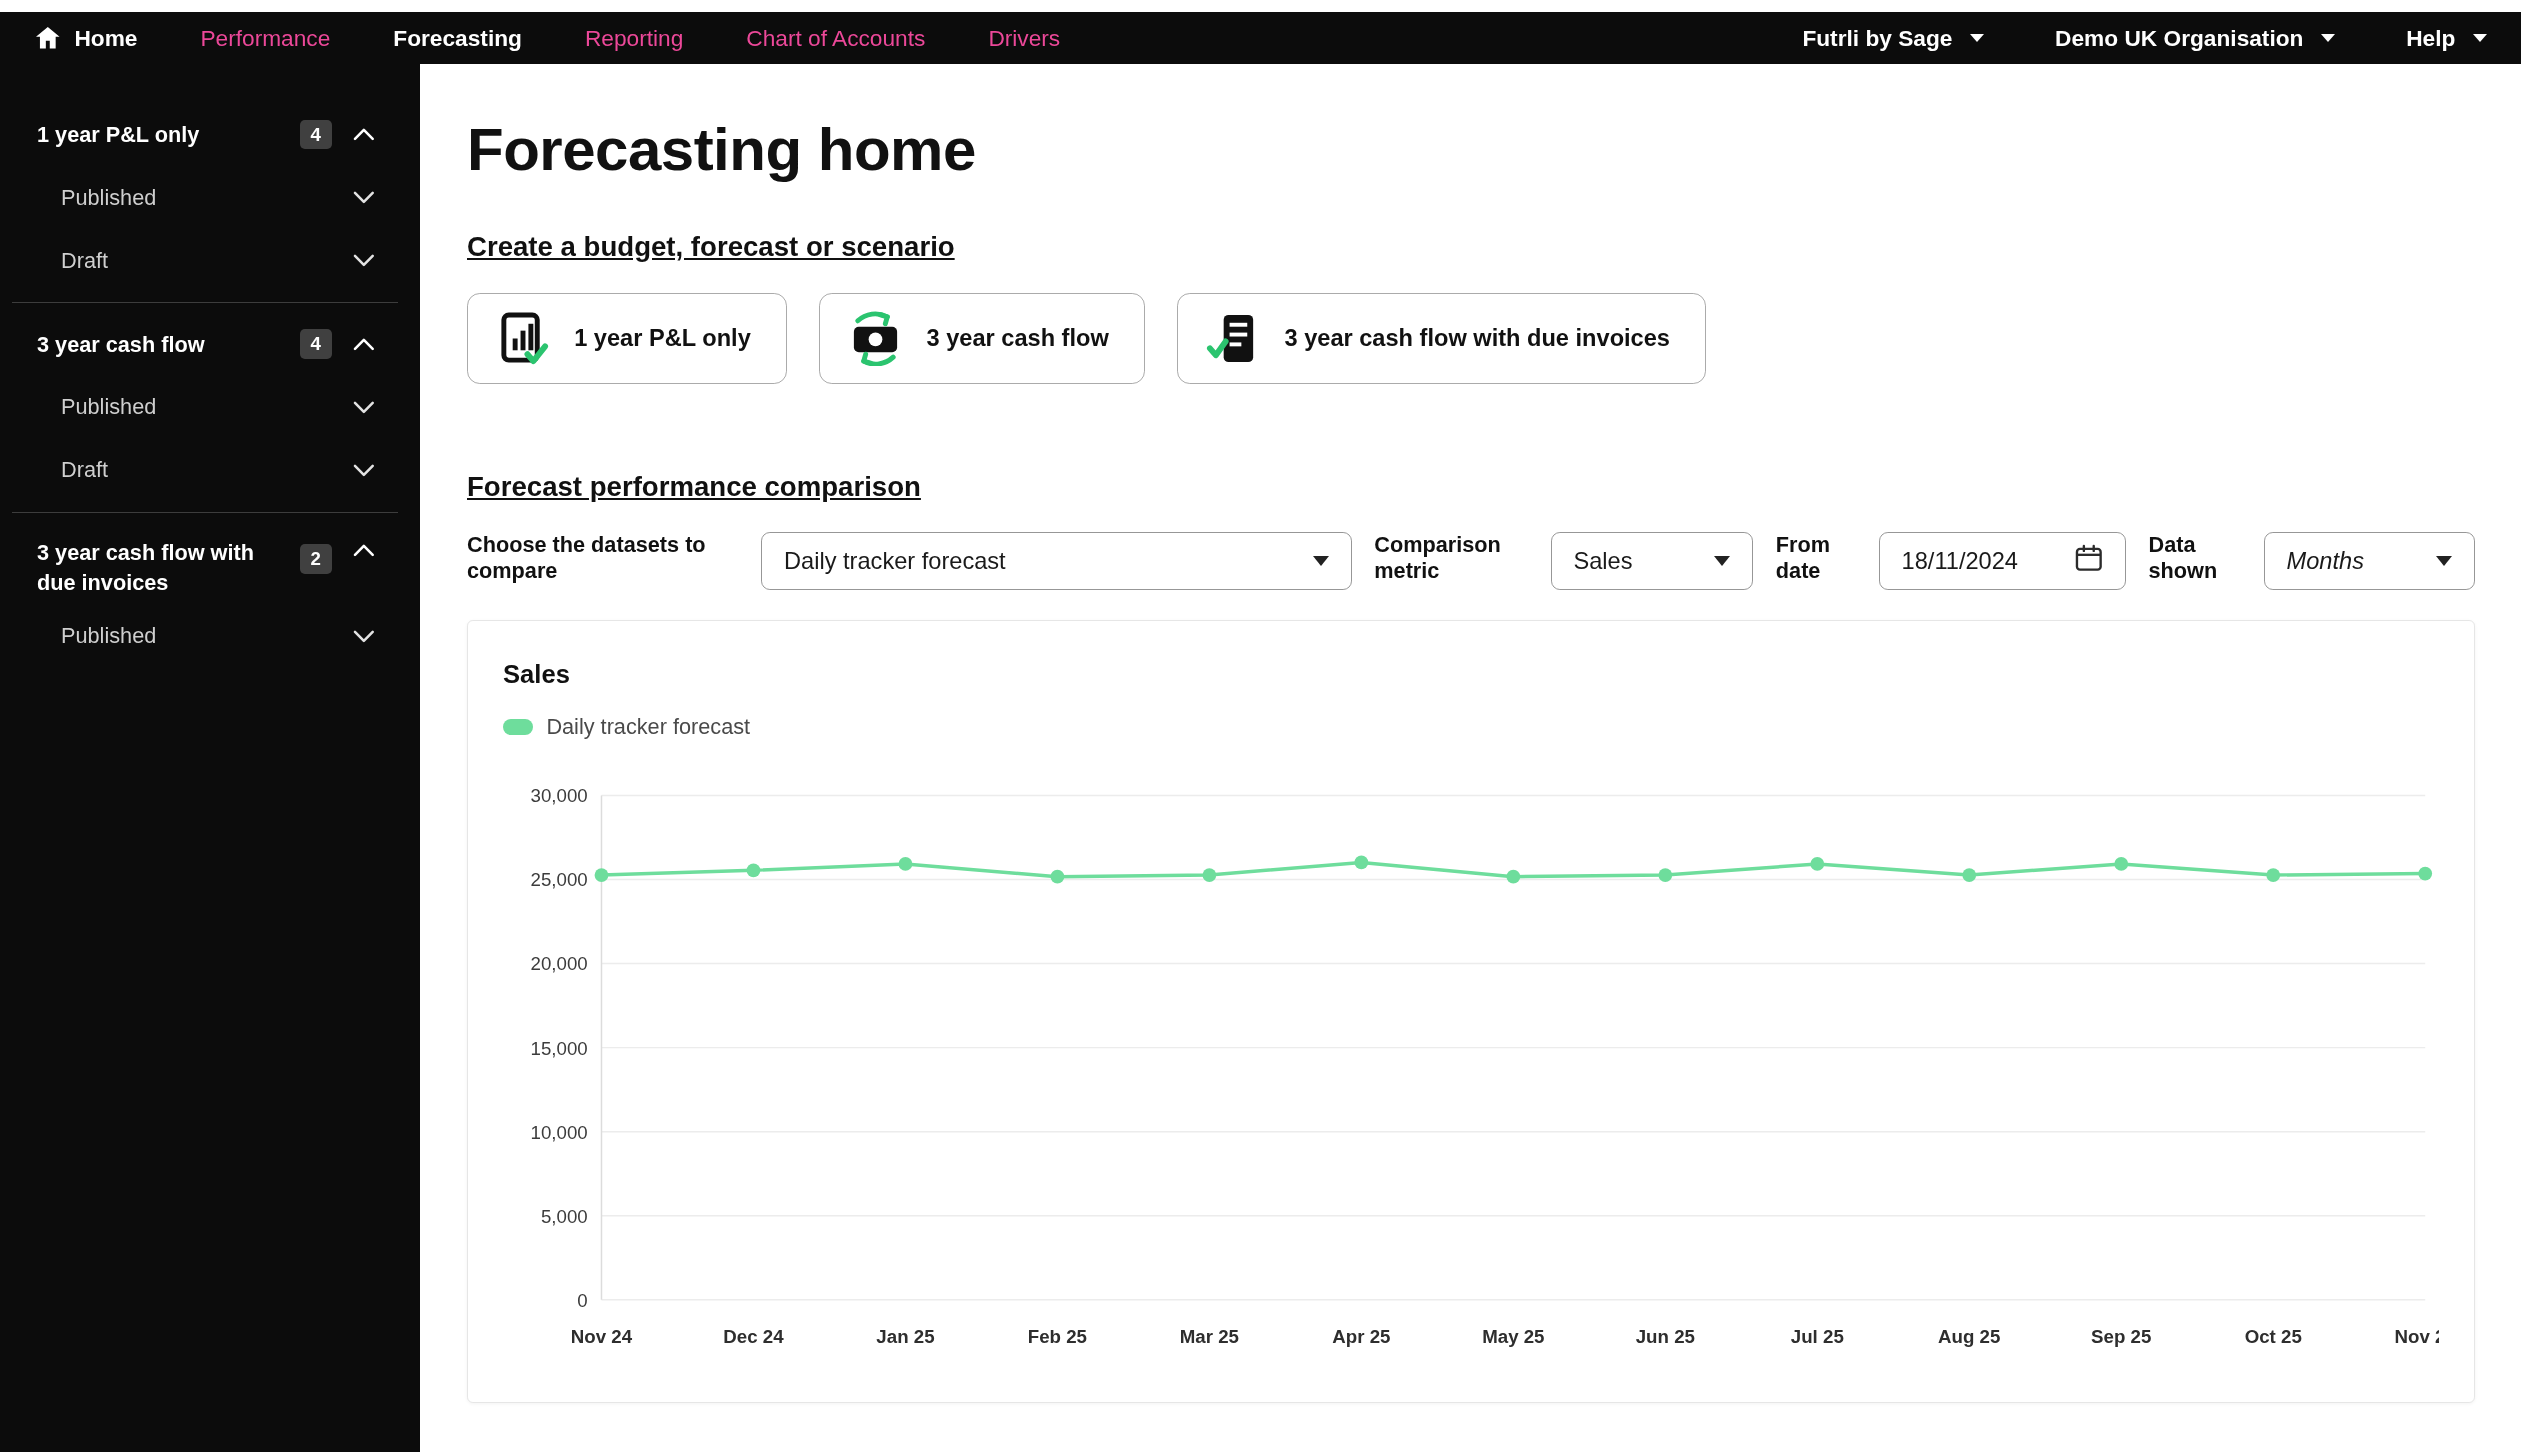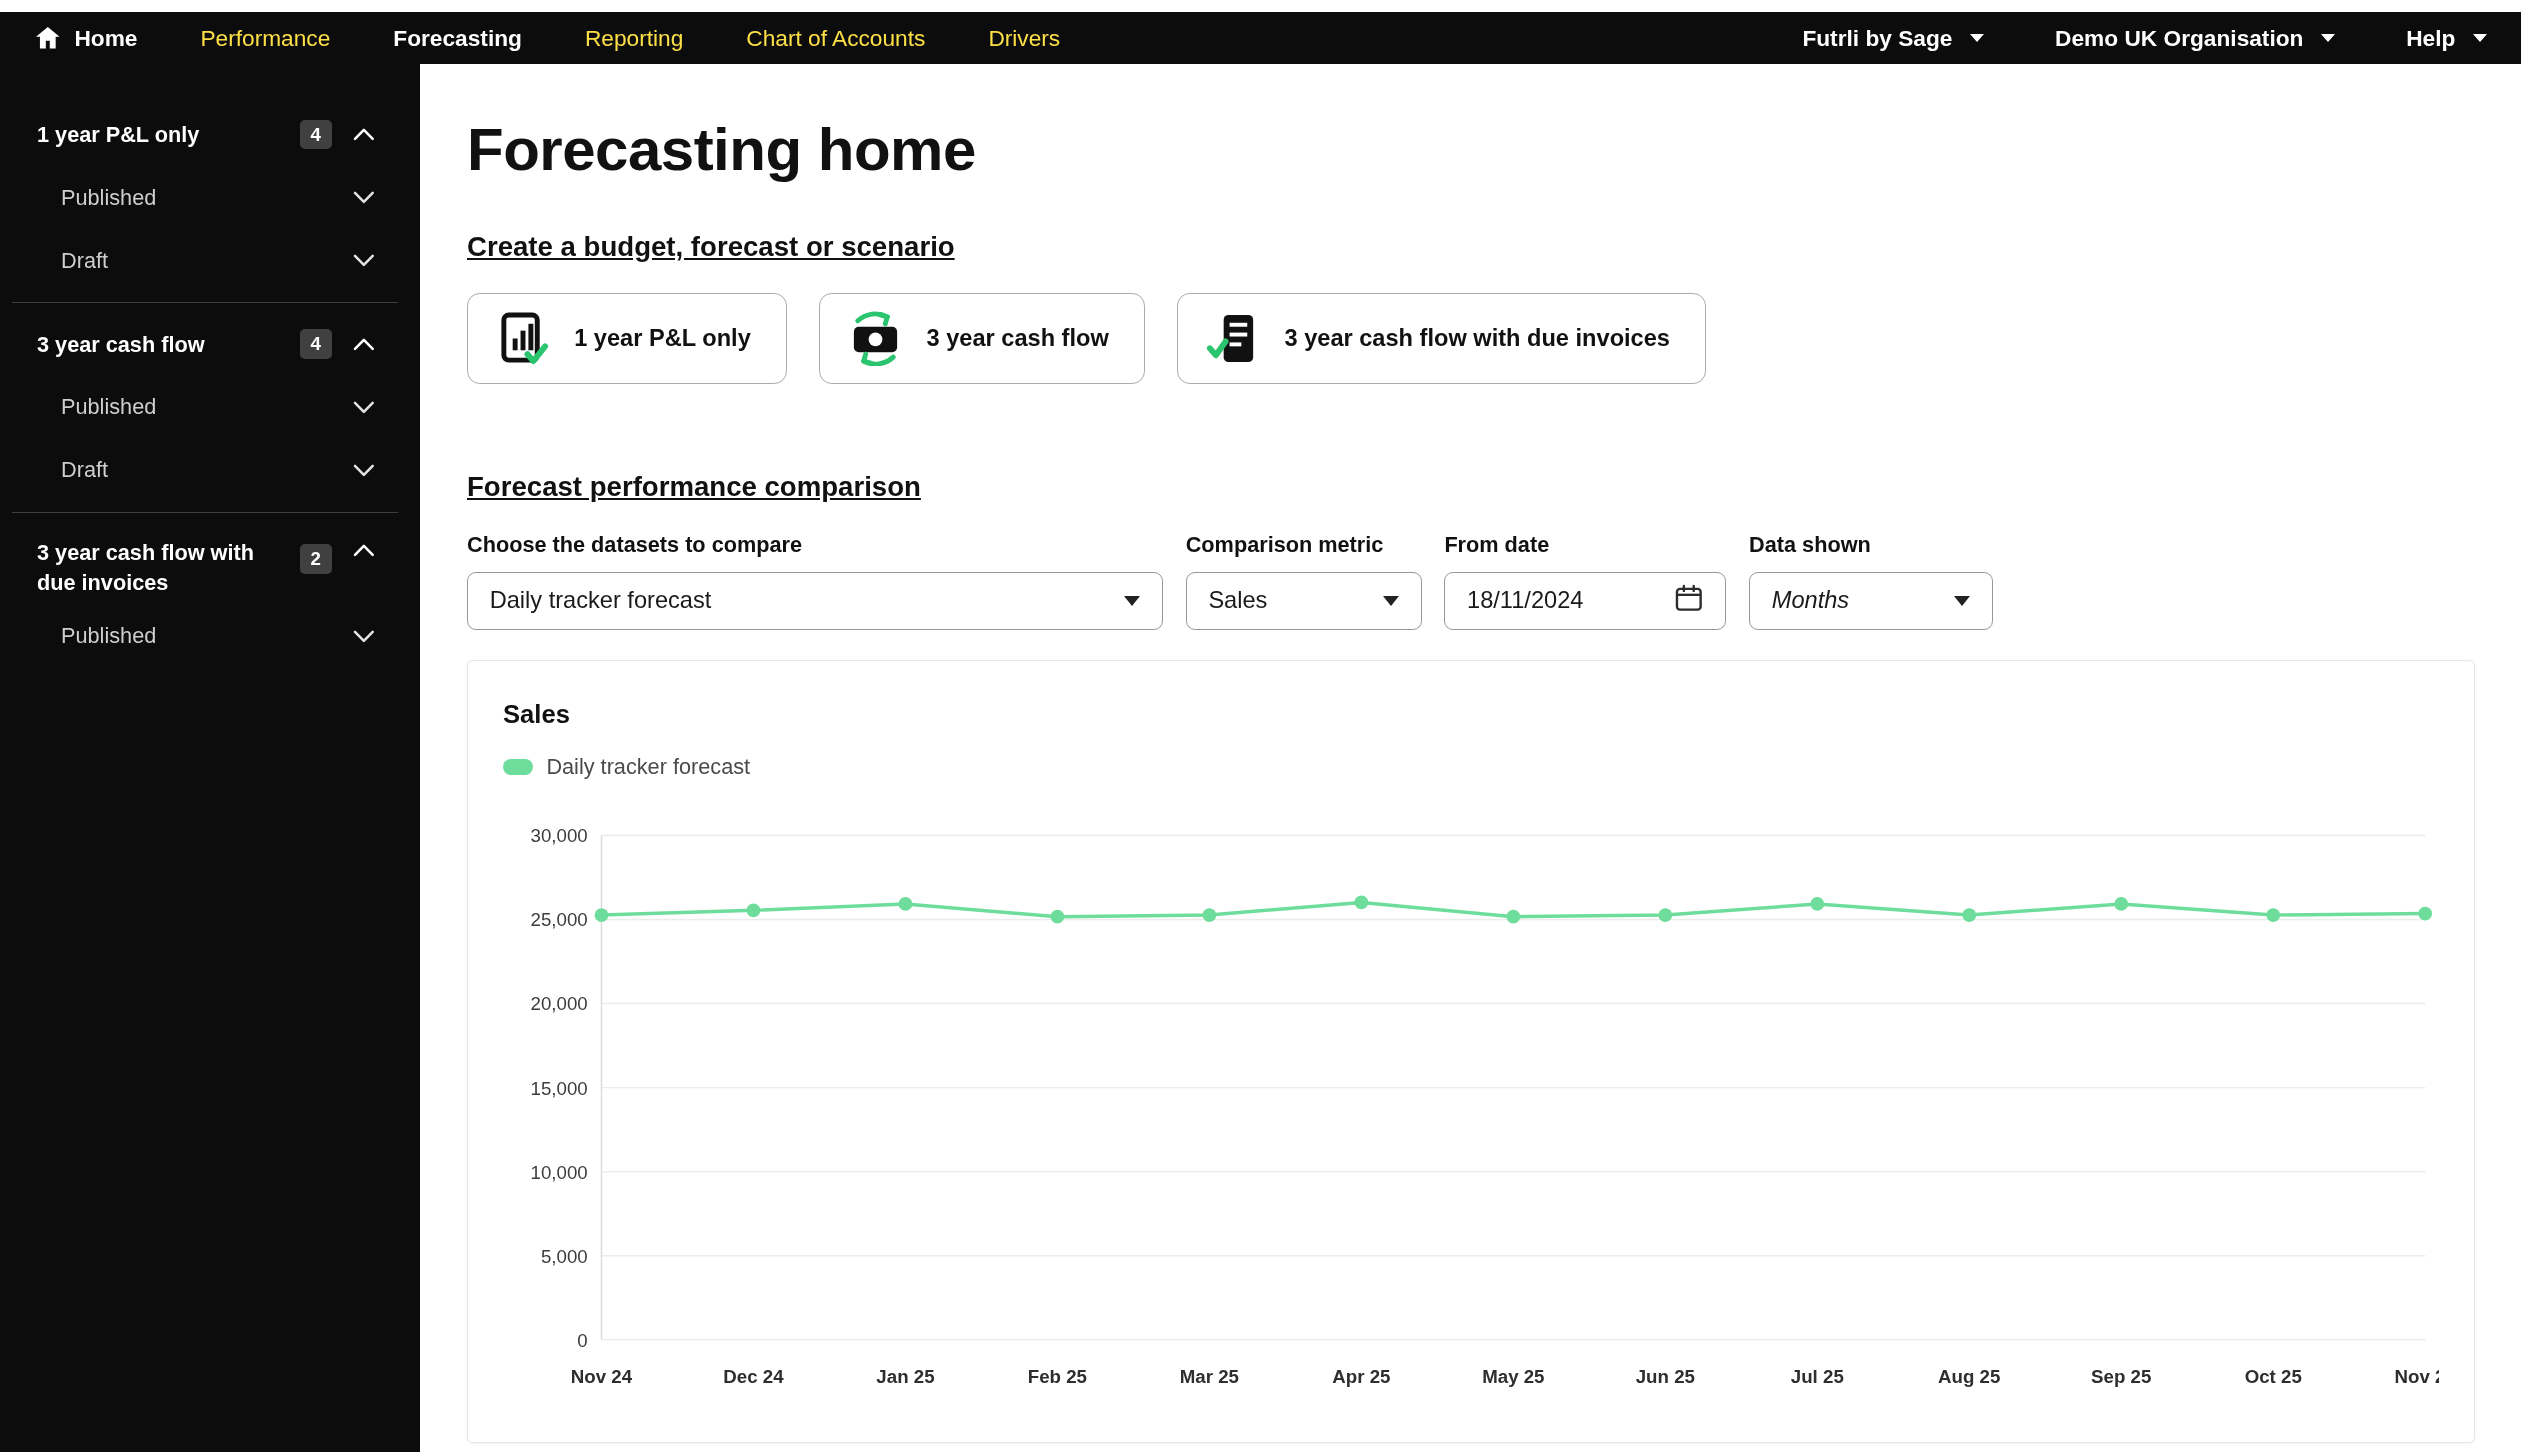--- a/index.html
+++ b/index.html
@@ -7,21 +7,21 @@
     font-family:"Liberation Sans", sans-serif; }
   .app { display:grid; width:2522px; height:1452px;
     grid-template-rows:64px 1fr; grid-template-columns:420px 1fr;
     grid-template-areas:"nav nav" "side main"; }
 
   
   .topnav { grid-area:nav; background:#0c0c0c; display:flex; align-items:center;
     justify-content:space-between; padding:0 35px;margin-top:12px; }
   .topnav-left { display:flex; align-items:center; gap:63px; }
   .topnav-right { display:flex; align-items:center; gap:71px; }
-  .nav-item { display:flex; align-items:center; gap:13.8px; color:#fde047;
+  .nav-item { display:flex; align-items:center; gap:13.8px; color:#ec4899;
     font-size:22.7px; cursor:pointer; white-space:nowrap; }
   .nav-item.active { color:#fff; font-weight:700; }
   .nav-item.strong { color:#fff; font-weight:700; }
   .caret-down { width:0; height:0; border-left:7.9px solid transparent;
     border-right:7.9px solid transparent; border-top:8.9px solid #fff; margin-left:3.9px; }
   .home-glyph { display:flex; align-items:center; }
 
   
   .sidebar { grid-area:side; background:#0c0c0c; padding-top:39px; color:#fff; }
   .side-row { display:flex; align-items:center; padding:0 45px 0 37px; min-height:63px; cursor:pointer; }
@@ -44,21 +44,21 @@
   h2.section-heading { font-size:27.6px; font-weight:700; color:#111; margin-bottom:29.6px;text-decoration:underline; }
 
   .option-row { display:flex; gap:32.5px; margin-bottom:87px; }
   .option-card { display:flex; align-items:center; gap:23.6px; height:91px;
     border:1px solid #ababab; border-radius:12.8px; background:#fff;
     padding:0 35px 0 27.6px; cursor:pointer; }
   .option-card .opt-label { font-size:23.6px; font-weight:600; color:#111; white-space:nowrap; }
   .opt-icon { width:55px; height:55px; display:flex; align-items:center; justify-content:center; }
 
   .filters { display:flex; gap:22.7px; margin-top:27.6px; margin-bottom:29.6px; }
-  .field { display:flex; flex-direction:column; gap:13.8px; }
+  .field { display:flex; flex-direction:row; gap:13.8px; }
   .field-label { font-size:21.7px; font-weight:700; color:#111; }
   .control { height:58px; border:1px solid #979797; border-radius:8.9px; background:#fff;
     display:flex; align-items:center; justify-content:space-between;
     padding:0 21.7px; font-size:23.6px; color:#1a1a1a; cursor:pointer; }
   .control .sel-caret { width:0; height:0; border-left:8.9px solid transparent;
     border-right:8.9px solid transparent; border-top:10.8px solid #222; margin-left:23.6px; }
   .w-datasets { width:696px; }
   .w-metric { width:236px; }
   .w-date { width:282px; }
   .w-shown { width:244px;font-style:italic; }

